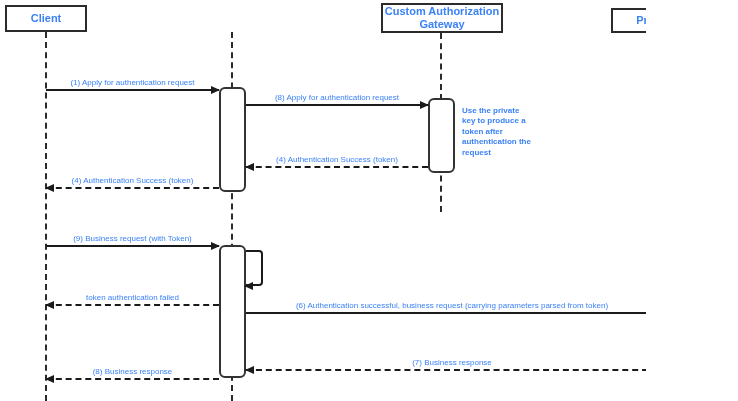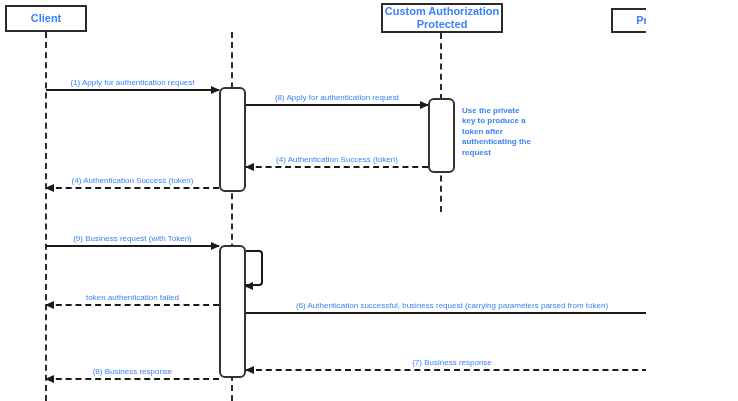--- a/index.html
+++ b/index.html
@@ -51,21 +51,21 @@
 
   <div class="lifeline" style="left:45px;top:32px;height:369px"></div>
   <div class="lifeline" style="left:231px;top:32px;height:369px"></div>
   <div class="lifeline" style="left:440px;top:33px;height:179px"></div>
   <div class="lifeline" style="left:670px;top:33px;height:361px"></div>
 
   <div class="pbox" style="left:5px;top:5px;width:82px;height:27px">
     <span>Client</span>
   </div>
   <div class="pbox" style="left:381px;top:3px;width:122px;height:30px">
-    <span>Custom Authorization Protected</span>
+    <span>Custom Authorization Gateway</span>
   </div>
   <div class="pbox" style="left:611px;top:8px;width:122px;height:25px">
     <span>Protected API</span>
   </div>
 
   <div class="activation" style="left:219px;top:87px;width:27px;height:105px"></div>
   <div class="activation" style="left:428px;top:98px;width:27px;height:75px"></div>
   <div class="activation" style="left:219px;top:245px;width:27px;height:133px"></div>
   <div class="activation" style="left:658px;top:305px;width:27px;height:67px"></div>
 
@@ -74,21 +74,21 @@
     <div class="msg-line"></div>
     <div class="arrow arrow-right"></div>
   </div>
 
   <div class="msg solid" style="left:246px;top:104px;width:182px">
     <div class="msg-label">(8) Apply for authentication request</div>
     <div class="msg-line"></div>
     <div class="arrow arrow-right"></div>
   </div>
 
-  <div class="note" style="left:462px;top:106px;width:70px">Use the private key to produce a token after authenticating the request</div>
+  <div class="note" style="left:462px;top:106px;width:70px">Use the private key to produce a token after authentication the request</div>
 
   <div class="msg dashed" style="left:246px;top:166px;width:182px">
     <div class="msg-label">(4) Authentication Success (token)</div>
     <div class="msg-line"></div>
     <div class="arrow arrow-left"></div>
   </div>
 
   <div class="msg dashed" style="left:46px;top:187px;width:173px">
     <div class="msg-label">(4) Authentication Success (token)</div>
     <div class="msg-line"></div>

